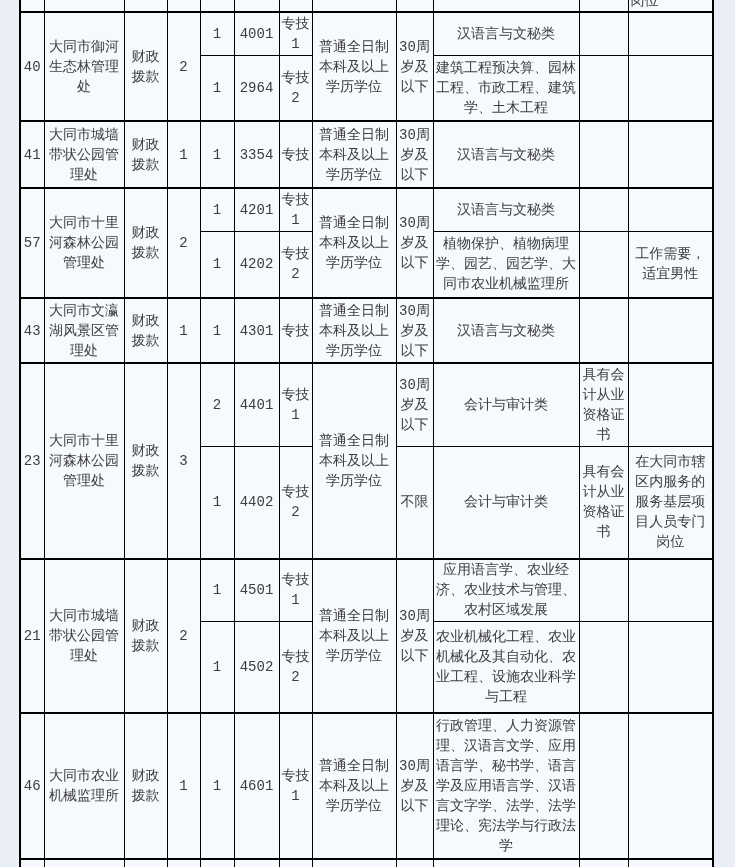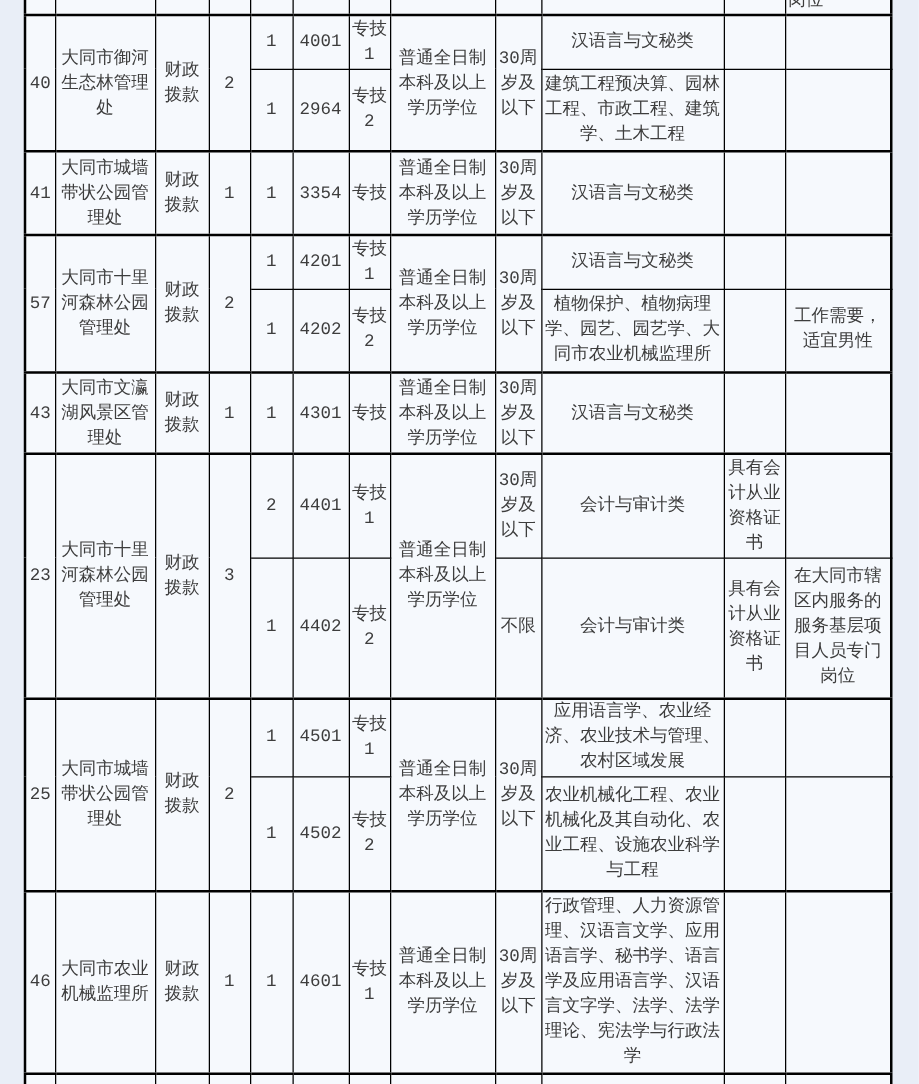--- a/index.html
+++ b/index.html
@@ -181,21 +181,21 @@
     <td>1</td>
     <td>4402</td>
     <td>专技2</td>
     <td class="l">不限</td>
     <td class="l">会计与审计类</td>
     <td class="l">具有会计从业资格证书</td>
     <td class="l">在大同市辖区内服务的服务基层项目人员专门岗位</td>
   </tr>
 
   <tr class="rt" style="height:62px">
-    <td rowspan="2">25</td>
+    <td rowspan="2">21</td>
     <td rowspan="2" class="l">大同市城墙带状公园管理处</td>
     <td rowspan="2">财政拨款</td>
     <td rowspan="2">2</td>
     <td>1</td>
     <td>4501</td>
     <td>专技1</td>
     <td rowspan="2">普通全日制本科及以上学历学位</td>
     <td rowspan="2" class="l">30周岁及以下</td>
     <td class="l">应用语言学、农业经济、农业技术与管理、农村区域发展</td>
     <td class="l"></td>

